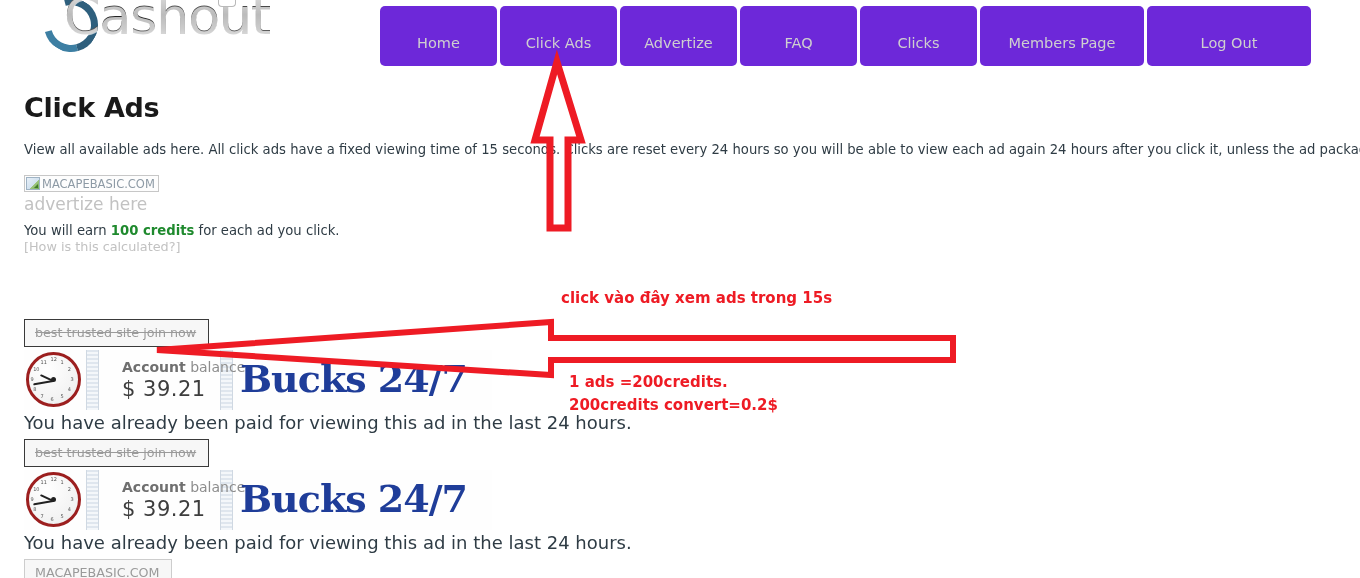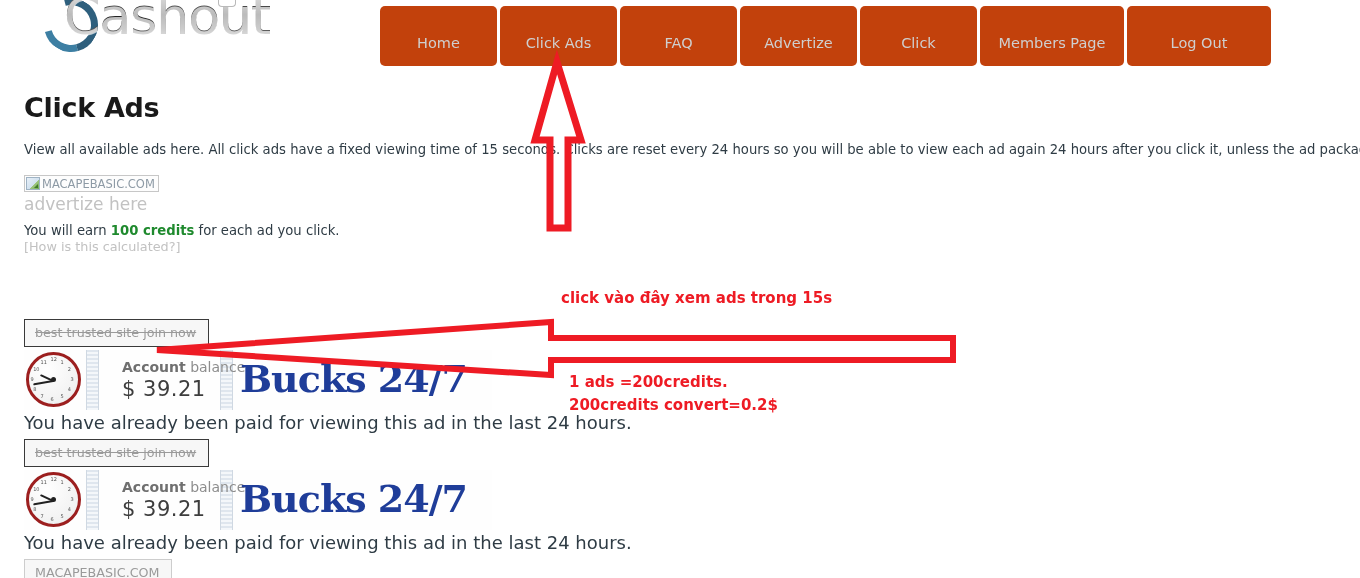--- a/index.html
+++ b/index.html
@@ -71,33 +71,33 @@
     position: absolute;
     left: 380px;
     top: 6px;
     display: flex;
     gap: 0px;
   }
   .nav-item {
     width: 117px;
     height: 60px;
     margin-right: 3px;
-    background: #c2410c;
+    background: #6d28d9;
     border-radius: 5px;
     display: flex;
     align-items: flex-end;
     justify-content: center;
     padding-bottom: 15px;
     box-sizing: border-box;
     color: #cfcfcf;
     font-size: 14.5px;
     cursor: pointer;
     user-select: none;
   }
-  .nav-item.wide { width: 144px; }
+  .nav-item.wide { width: 164px; }
 
   
   .page-title {
     position: absolute;
     left: 24px;
     top: 92px;
     font-size: 27px;
     font-weight: bold;
     color: #1a1a1a;
     letter-spacing: -0.3px;
@@ -298,27 +298,27 @@
   <div class="logo-notch"></div>
 
   <div class="nav">
     <div class="nav-item">
       <span>Home</span>
     </div>
     <div class="nav-item">
       <span>Click Ads</span>
     </div>
     <div class="nav-item">
+      <span>Advertize</span>
+    </div>
+    <div class="nav-item">
       <span>FAQ</span>
     </div>
     <div class="nav-item">
-      <span>Advertize</span>
-    </div>
-    <div class="nav-item">
-      <span>Click</span>
+      <span>Clicks</span>
     </div>
     <div class="nav-item wide">
       <span>Members Page</span>
     </div>
     <div class="nav-item wide">
       <span>Log Out</span>
     </div>
   </div>
 
   <div class="page-title">Click Ads</div>

